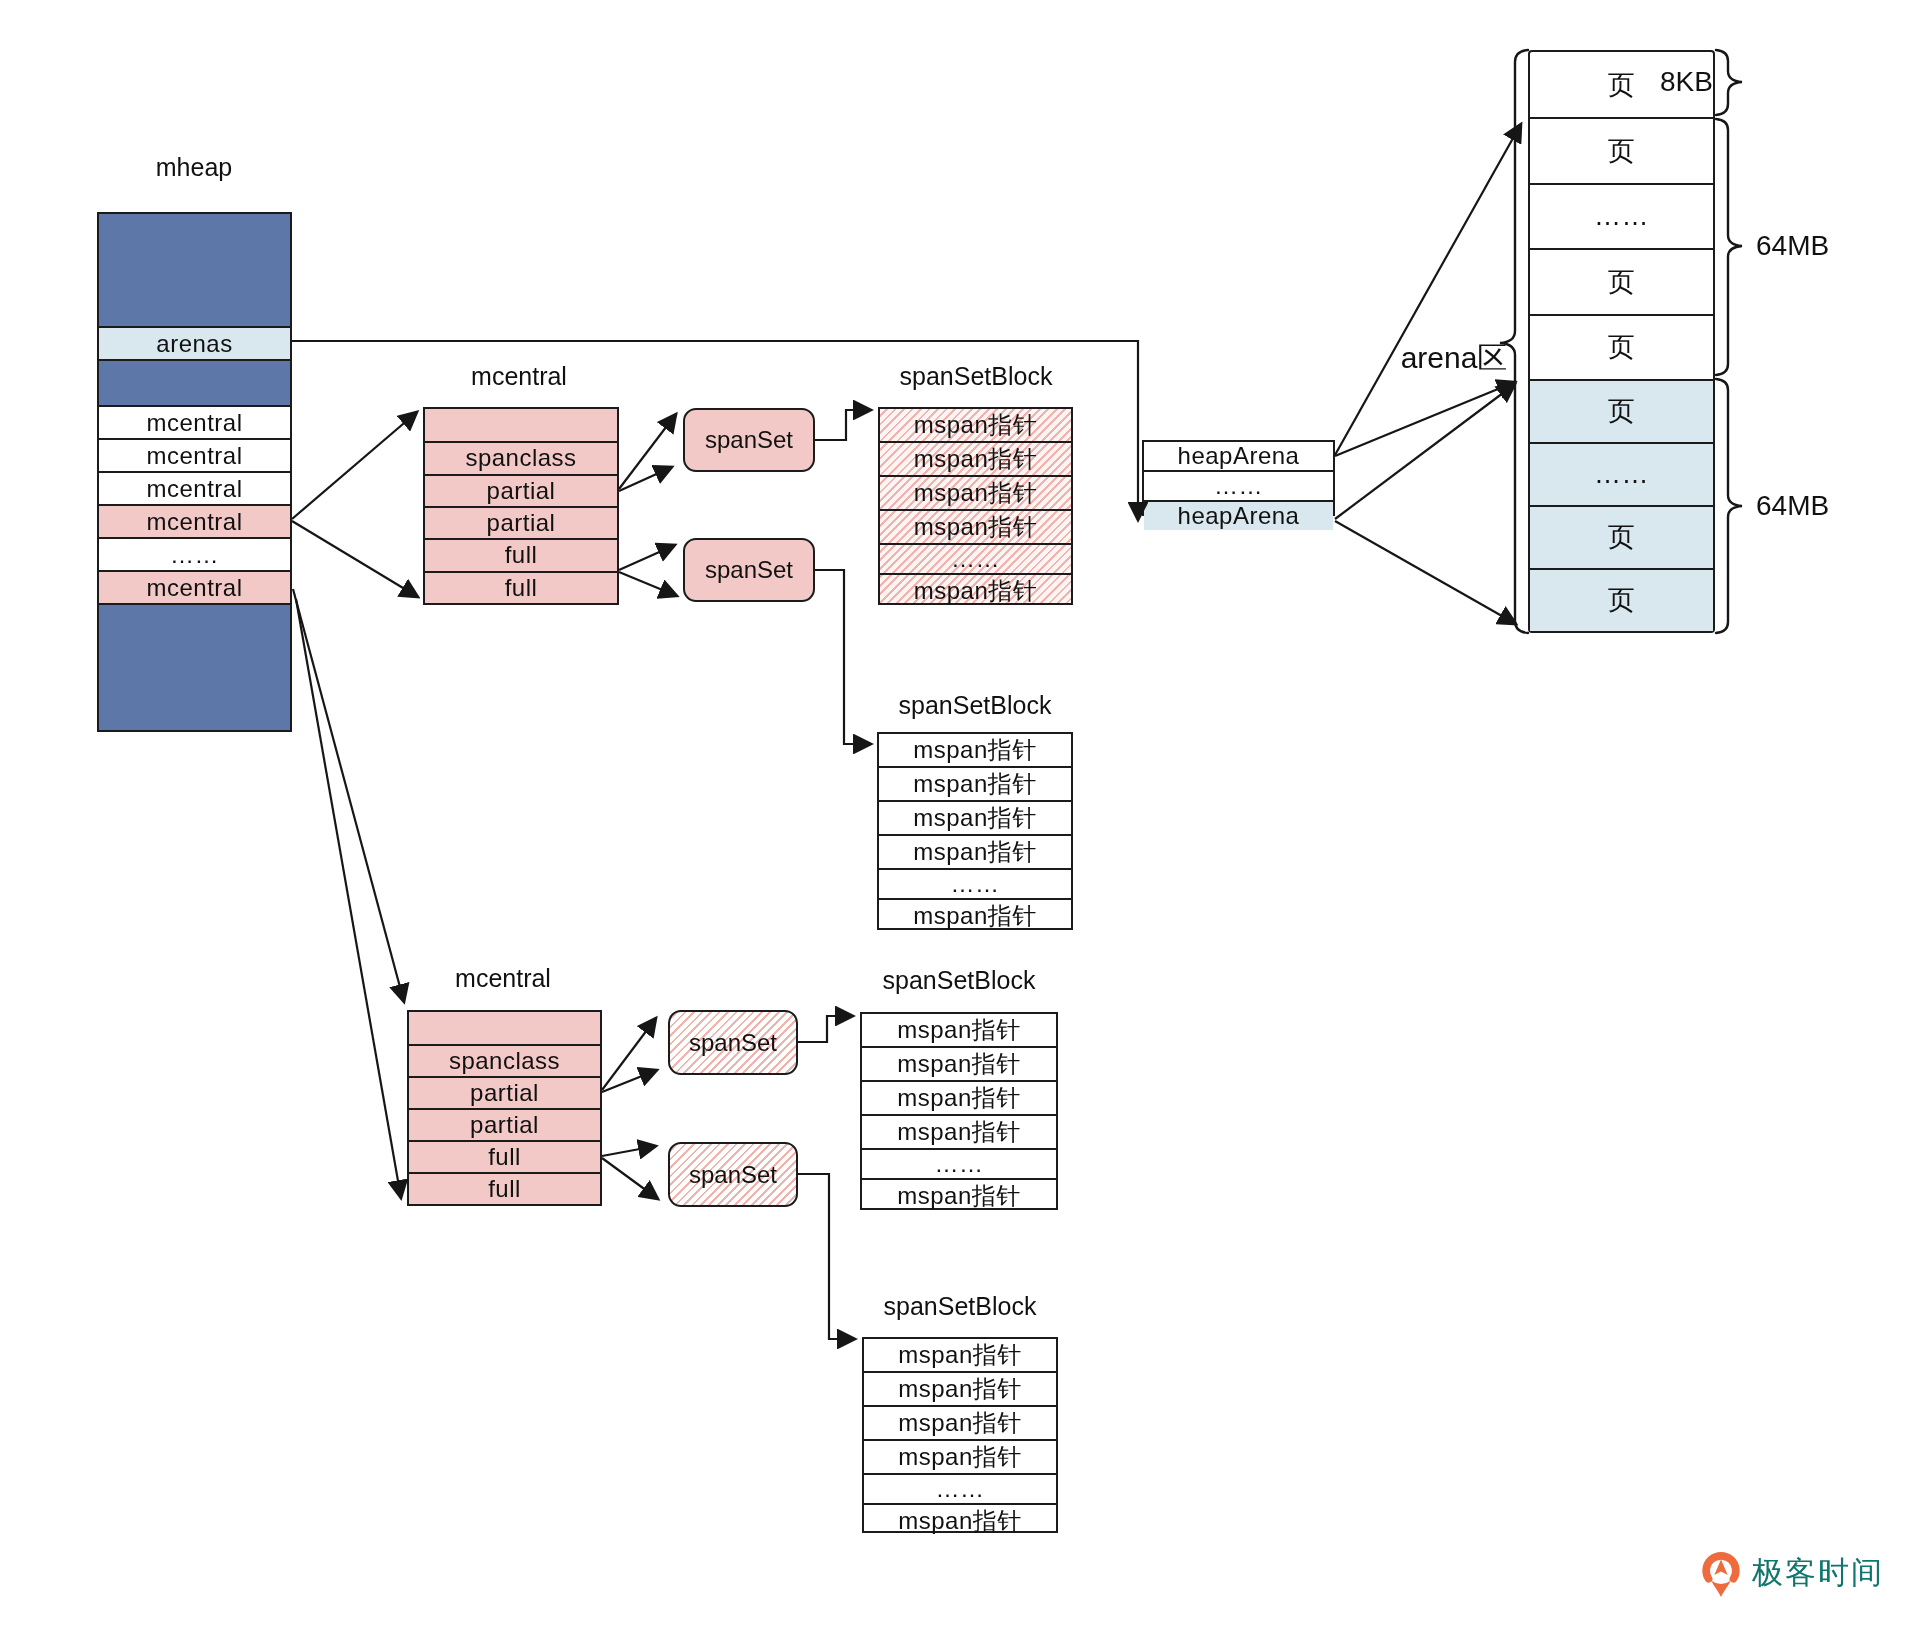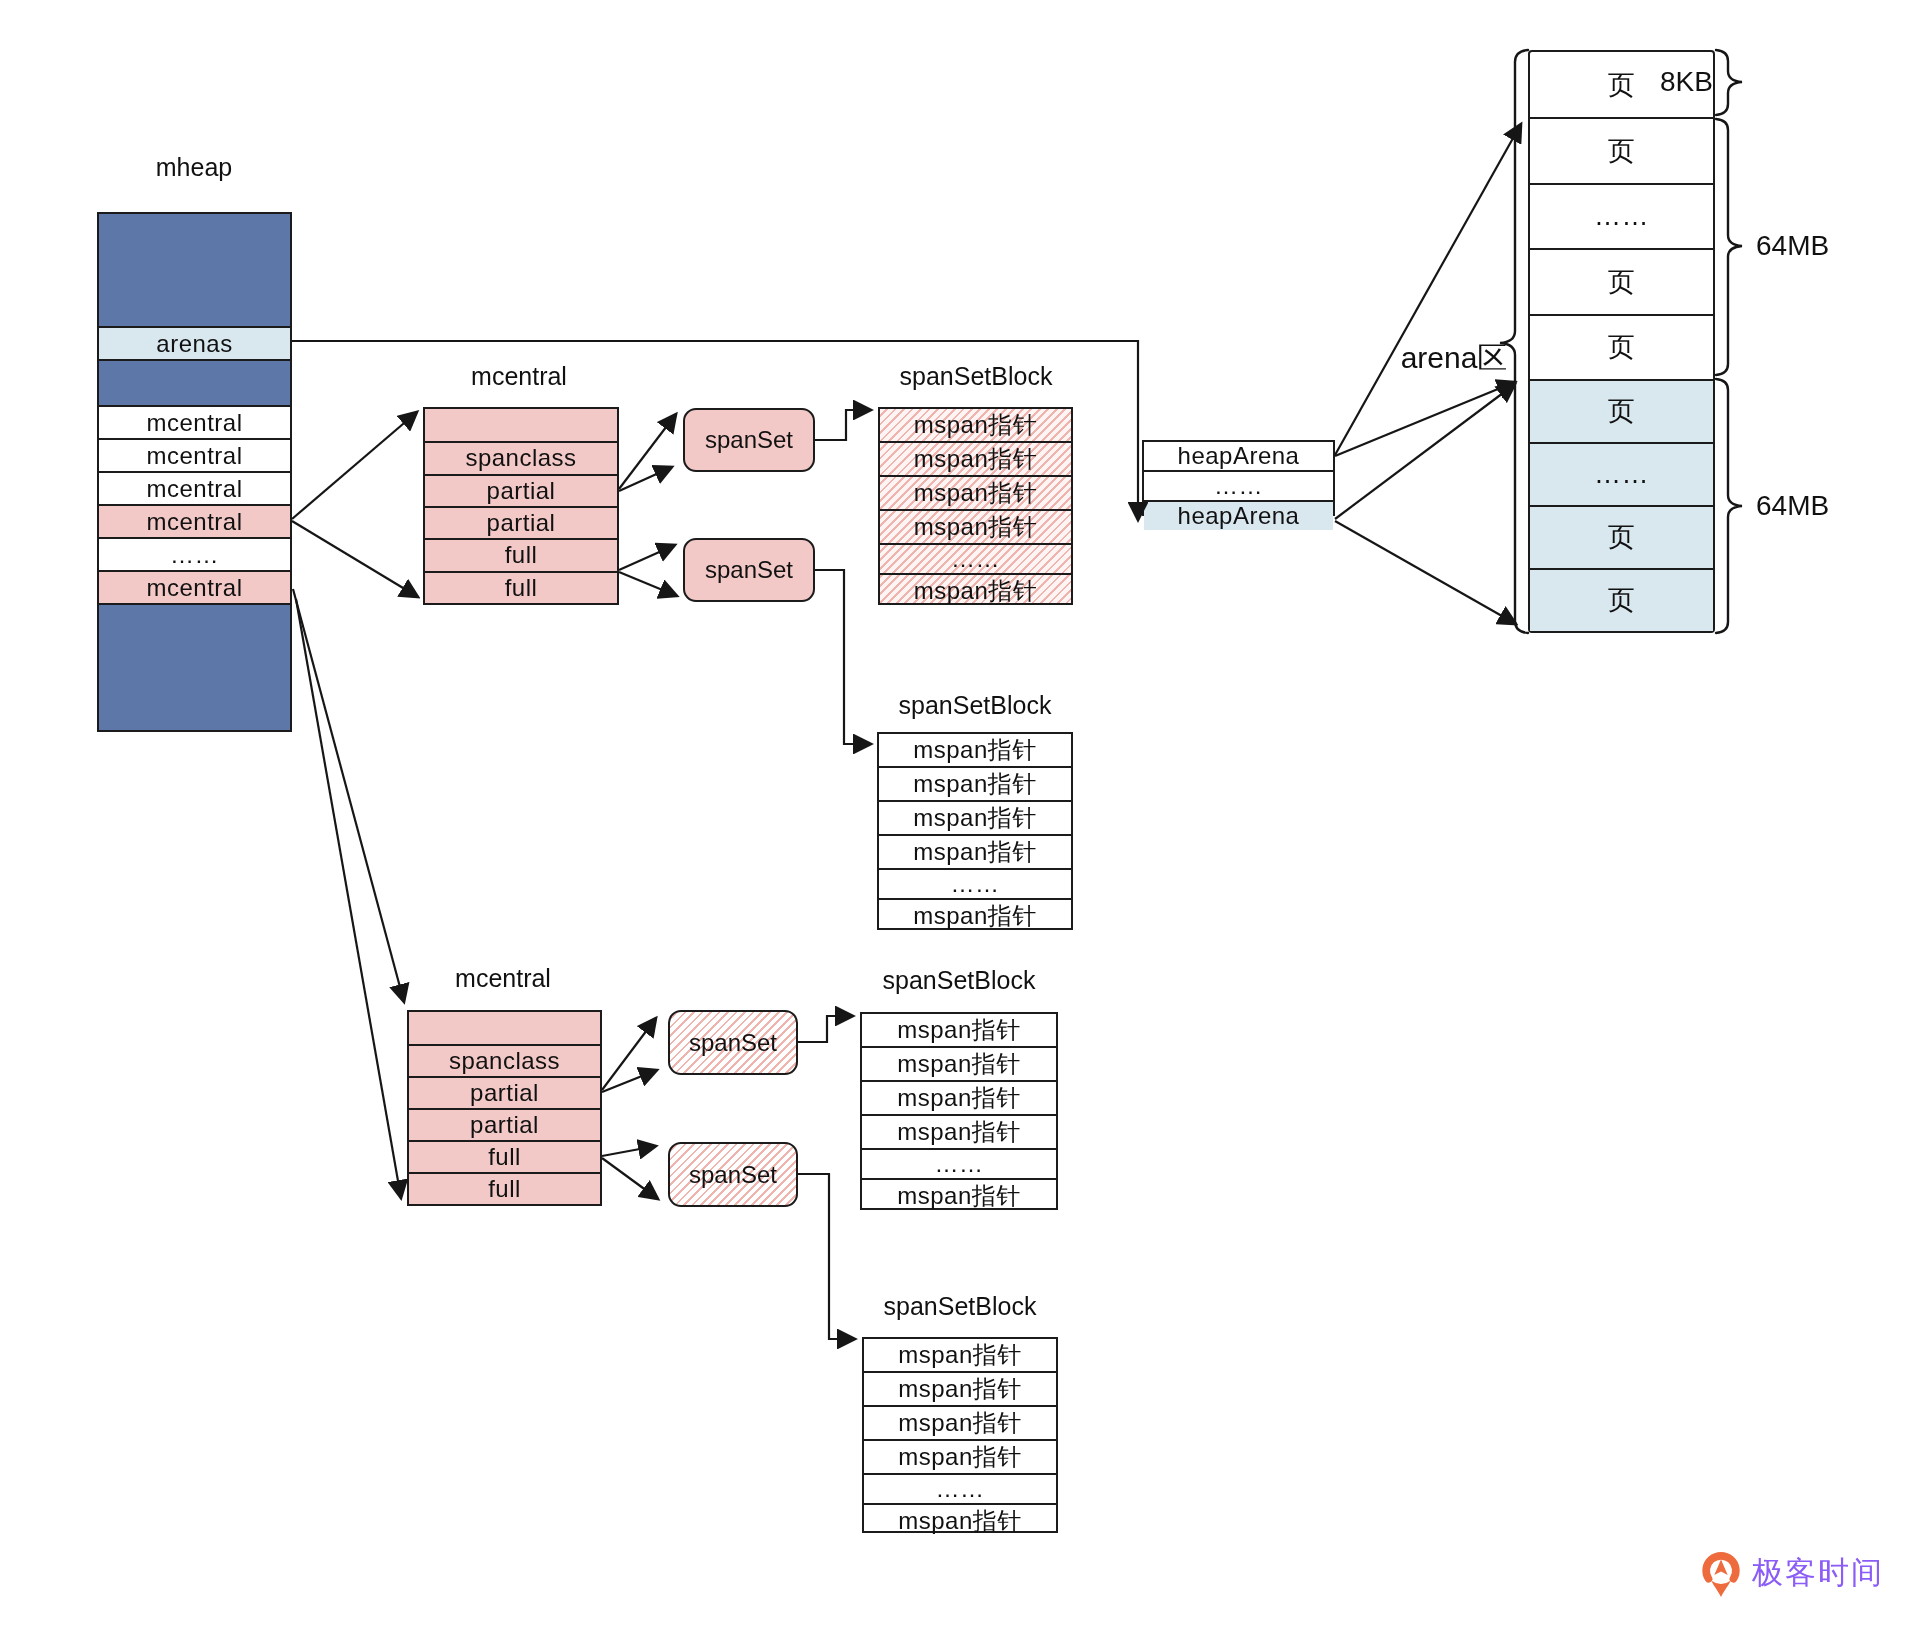--- a/index.html
+++ b/index.html
@@ -18,21 +18,21 @@
   .pink{background:#f2c9c7;}
   .hatch{background:repeating-linear-gradient(135deg,#ffffff 0 4px,#f0b4ae 4px 6px);}
   .hatchbox{background:repeating-linear-gradient(135deg,#fdf4f3 0 4px,#f0b4ae 4px 6px);}
   .transparent-cell{background:transparent;}
   .label{position:absolute;transform:translate(-50%,-50%);font-size:25px;white-space:nowrap;z-index:3;}
   .sizelabel{position:absolute;transform:translate(0,-50%);font-size:28px;white-space:nowrap;z-index:3;}
   .spanset{position:absolute;border:2.6px solid #1b1b1b;box-sizing:border-box;
            display:flex;align-items:center;justify-content:center;font-size:24px;z-index:2;border-radius:13px;}
   .pagecell{font-size:27px;}
   .logo{position:absolute;left:1698px;top:1546px;display:flex;align-items:center;z-index:3;}
-  .logo-text{font-size:31px;color:#8b5cf6;letter-spacing:2px;margin-left:8px;}
+  .logo-text{font-size:31px;color:#0f766e;letter-spacing:2px;margin-left:8px;}
 </style>
 </head>
 <body>
 
 <div class="canvas">
 
   <svg class="overlay" viewBox="0 0 1920 1632">
     <defs>
       <marker id="arw" viewBox="0 0 10 10" refX="8.6" refY="5" markerWidth="9.5" markerHeight="9.5" orient="auto">
         <path d="M0,0 L10,5 L0,10 z" fill="#161616"></path>

